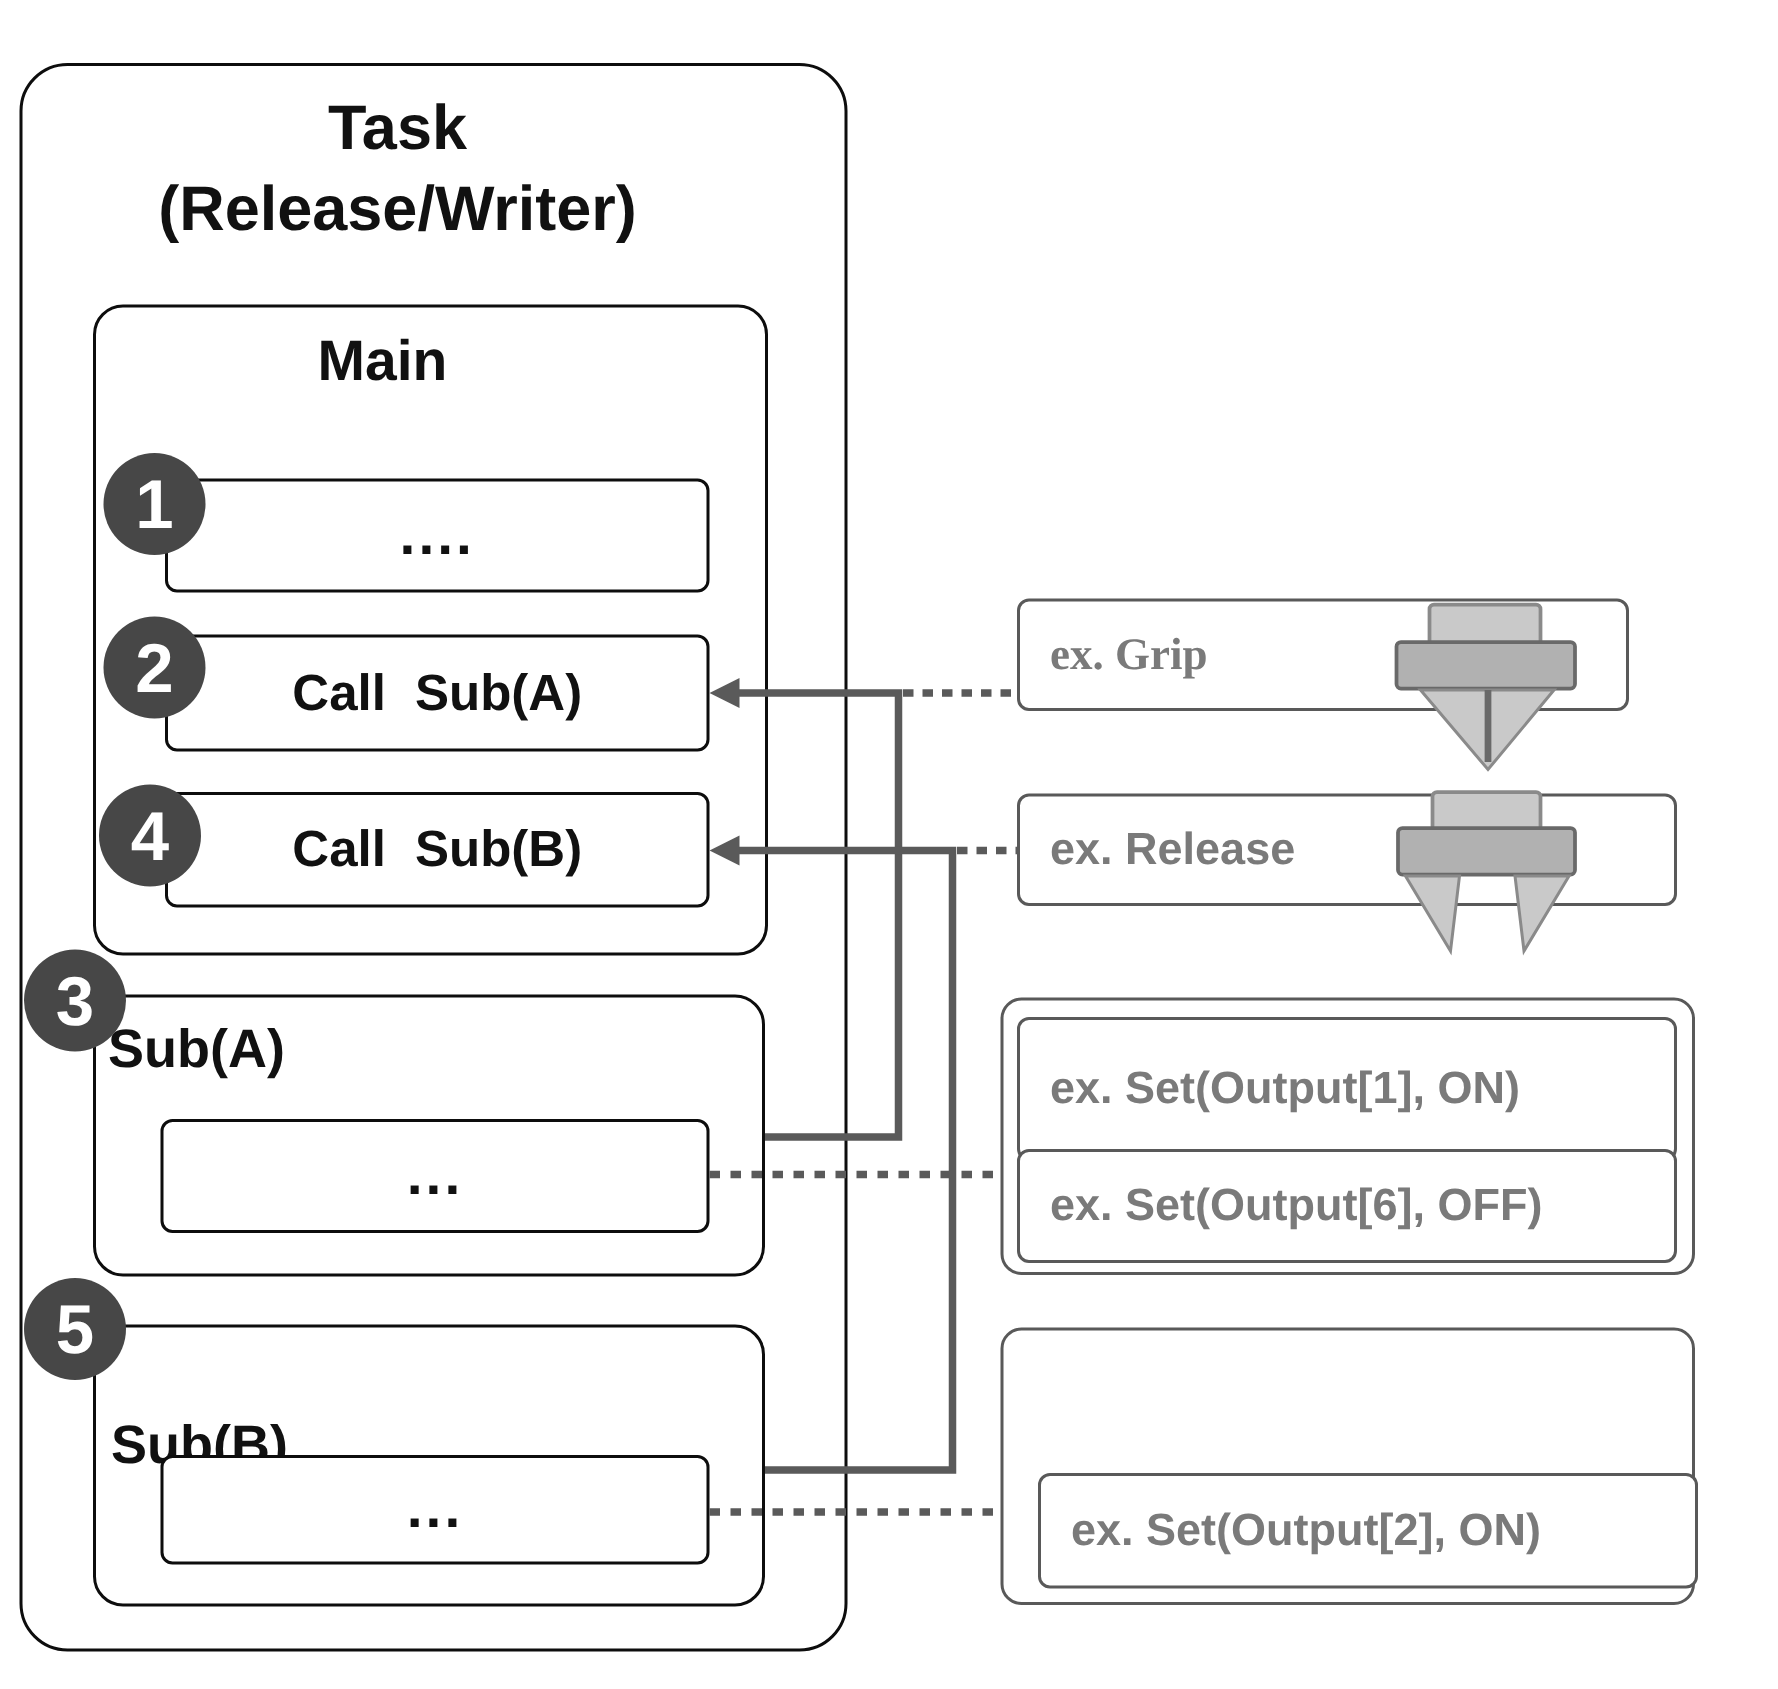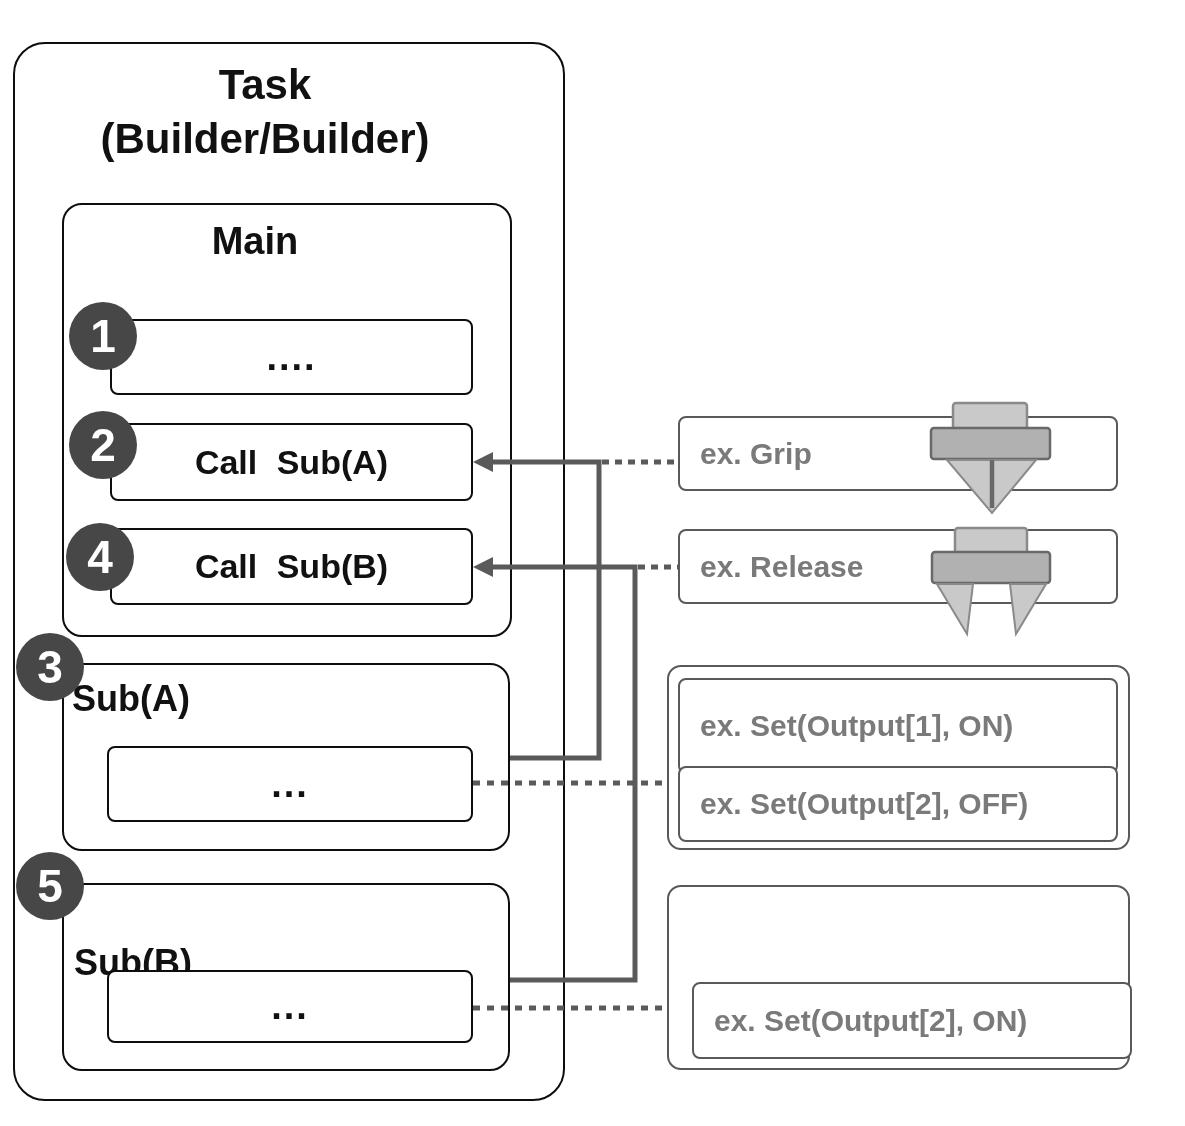--- a/index.html
+++ b/index.html
@@ -47,41 +47,41 @@
          color:#fff;font-weight:bold;font-size:46px;display:flex;align-items:center;justify-content:center;}
   .c1{left:69px;top:302px;}
   .c2{left:69px;top:411px;}
   .c4{left:66px;top:523px;}
   .c3{left:16px;top:633px;}
   .c5{left:16px;top:852px;}
   
   .ex{position:absolute;border:2.5px solid var(--example-border);border-radius:8px;background:#fff;
       display:flex;align-items:center;padding-left:20px;
       font-weight:bold;font-size:30px;color:var(--example-text);}
-  .exgrip{left:678px;top:416px;width:440px;height:75px;}
+  .exgrip{left:678px;top:399px;width:408px;height:75px;font-family:Liberation Serif, serif;}
   .exrel{left:678px;top:529px;width:440px;height:75px;}
   .group{position:absolute;border:2.5px solid var(--example-border);border-radius:14px;background:#fff;}
   .ga{left:667px;top:665px;width:463px;height:185px;}
   .gb{left:667px;top:885px;width:463px;height:185px;}
   .ga1{left:678px;top:678px;width:440px;height:96px;}
   .ga2{left:678px;top:766px;width:440px;height:76px;}
   .gb1{left:678px;top:895px;width:440px;height:77px;}
   .gb2{left:692px;top:982px;width:440px;height:77px;}
   
   .overlay{position:absolute;left:0;top:0;width:1185px;height:1126px;pointer-events:none;}
 </style>
 </head>
 <body>
 
 <div class="canvas">
 
   <div class="blk task"></div>
   <div class="task-title">
     <div>Task</div>
-    <div>(Builder/Builder)</div>
+    <div>(Release/Writer)</div>
   </div>
 
   <div class="blk main"></div>
   <div class="main-title">Main</div>
 
   <div class="blk suba"></div>
   <div class="sub-label la">Sub(A)</div>
 
   <div class="blk subb"></div>
   <div class="sub-label lb">Sub(B)</div>
@@ -103,21 +103,21 @@
   </div>
   <div class="ex exrel">
     <span>ex. Release</span>
   </div>
 
   <div class="group ga"></div>
   <div class="ex ga1">
     <span>ex. Set(Output[1], ON)</span>
   </div>
   <div class="ex ga2">
-    <span>ex. Set(Output[2], OFF)</span>
+    <span>ex. Set(Output[6], OFF)</span>
   </div>
 
   <div class="group gb"></div>
   <div class="ex gb2">
     <span>ex. Set(Output[2], ON)</span>
   </div>
 
   <svg class="overlay" viewBox="0 0 1185 1126" xmlns="http://www.w3.org/2000/svg">
 
     <g>

